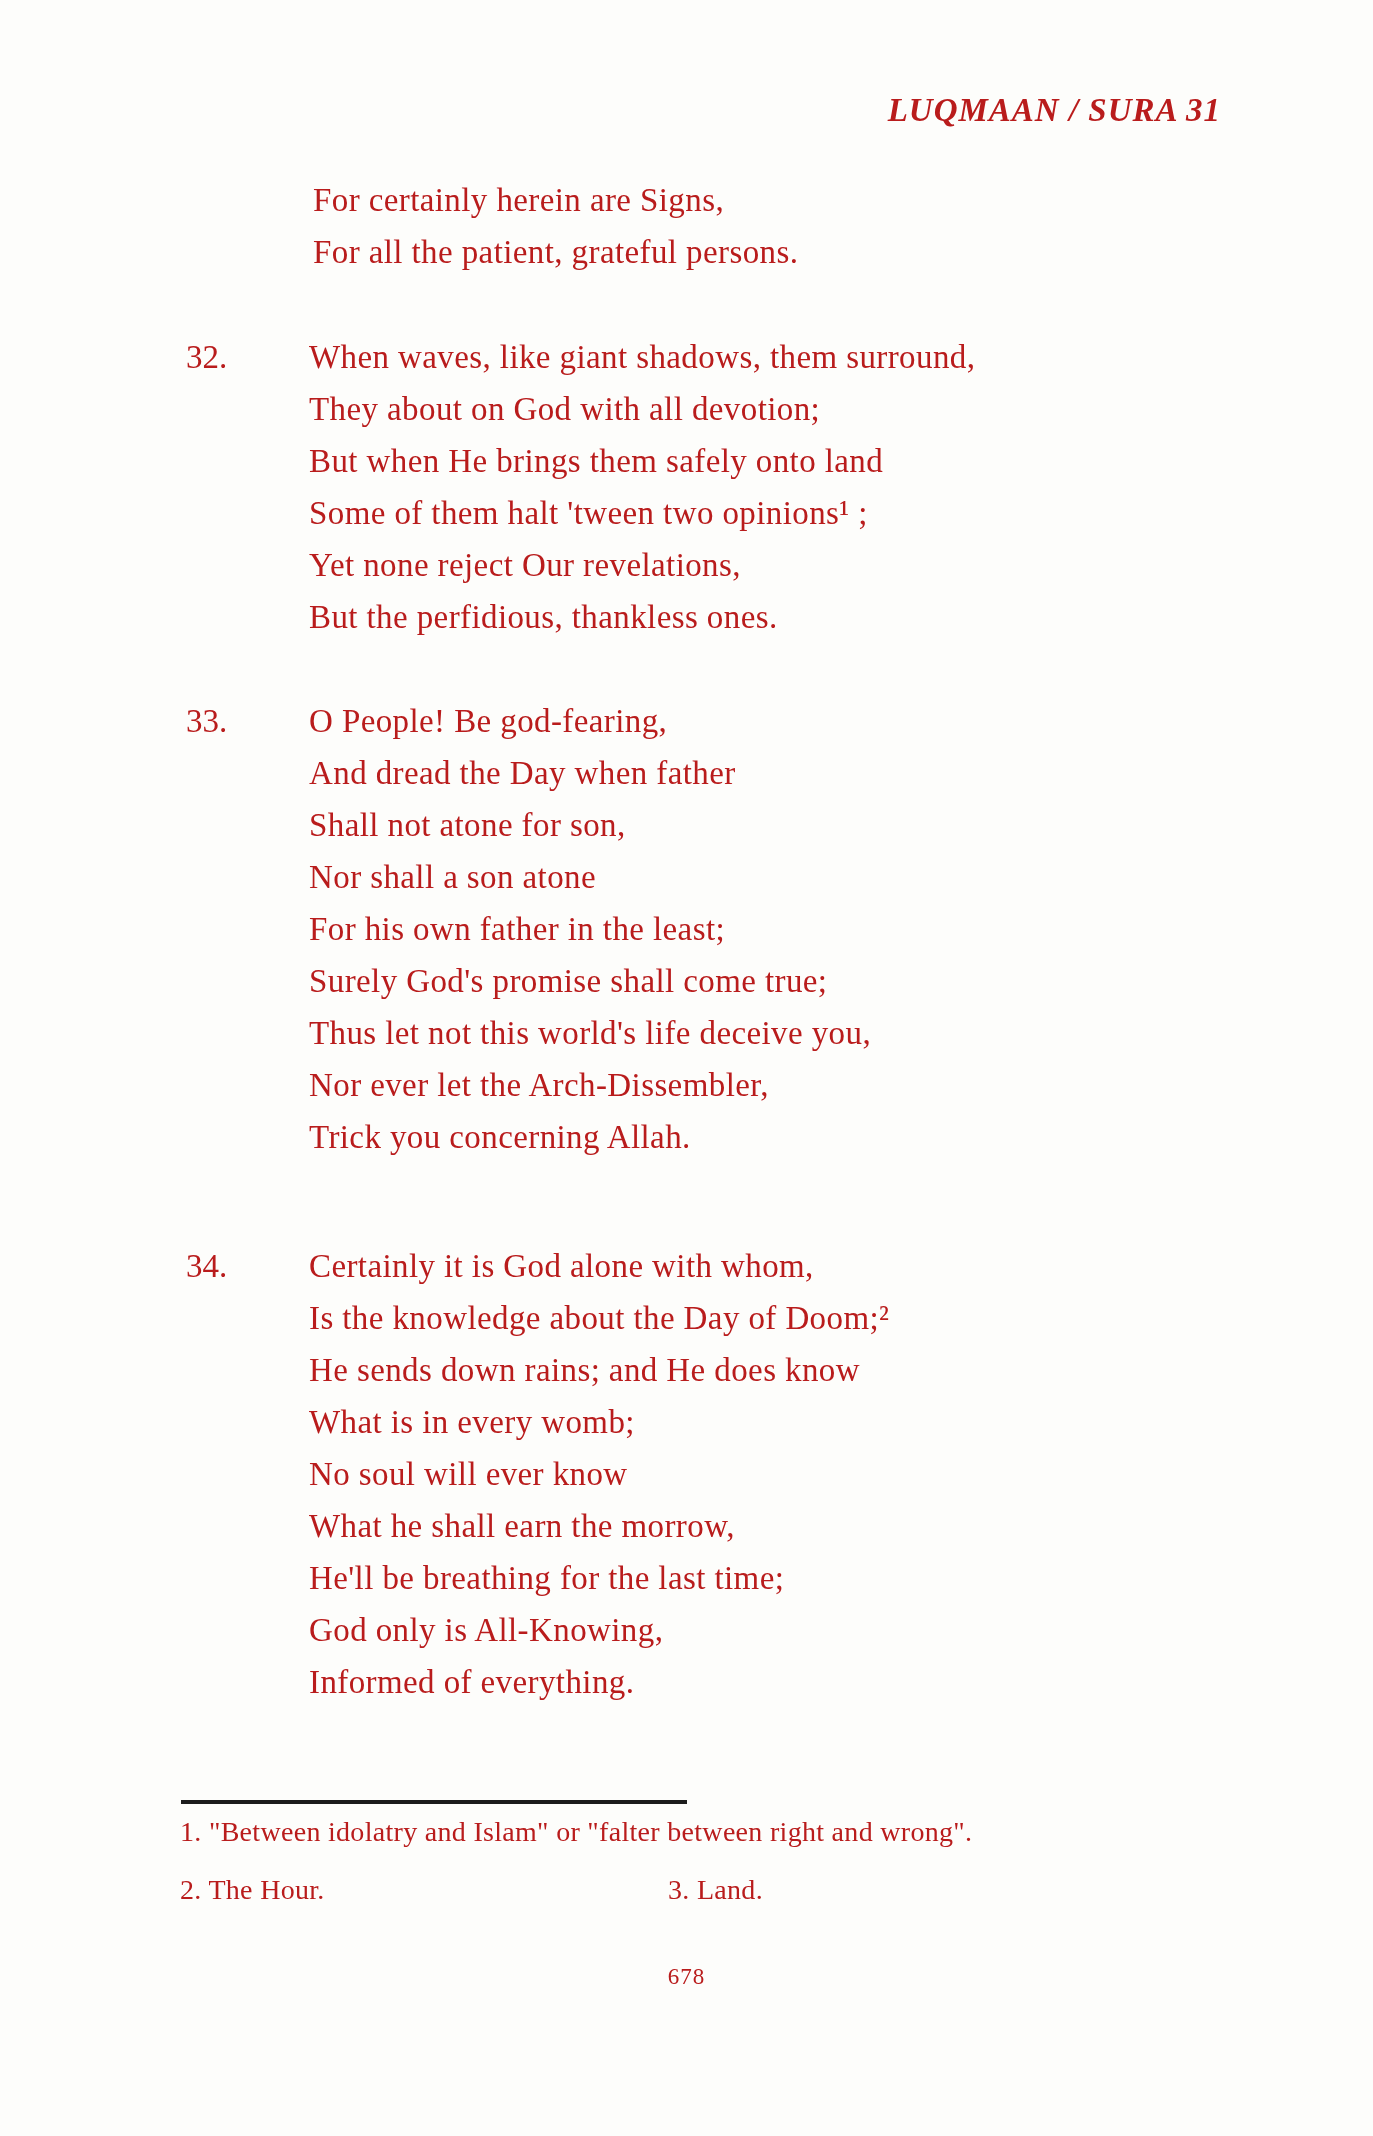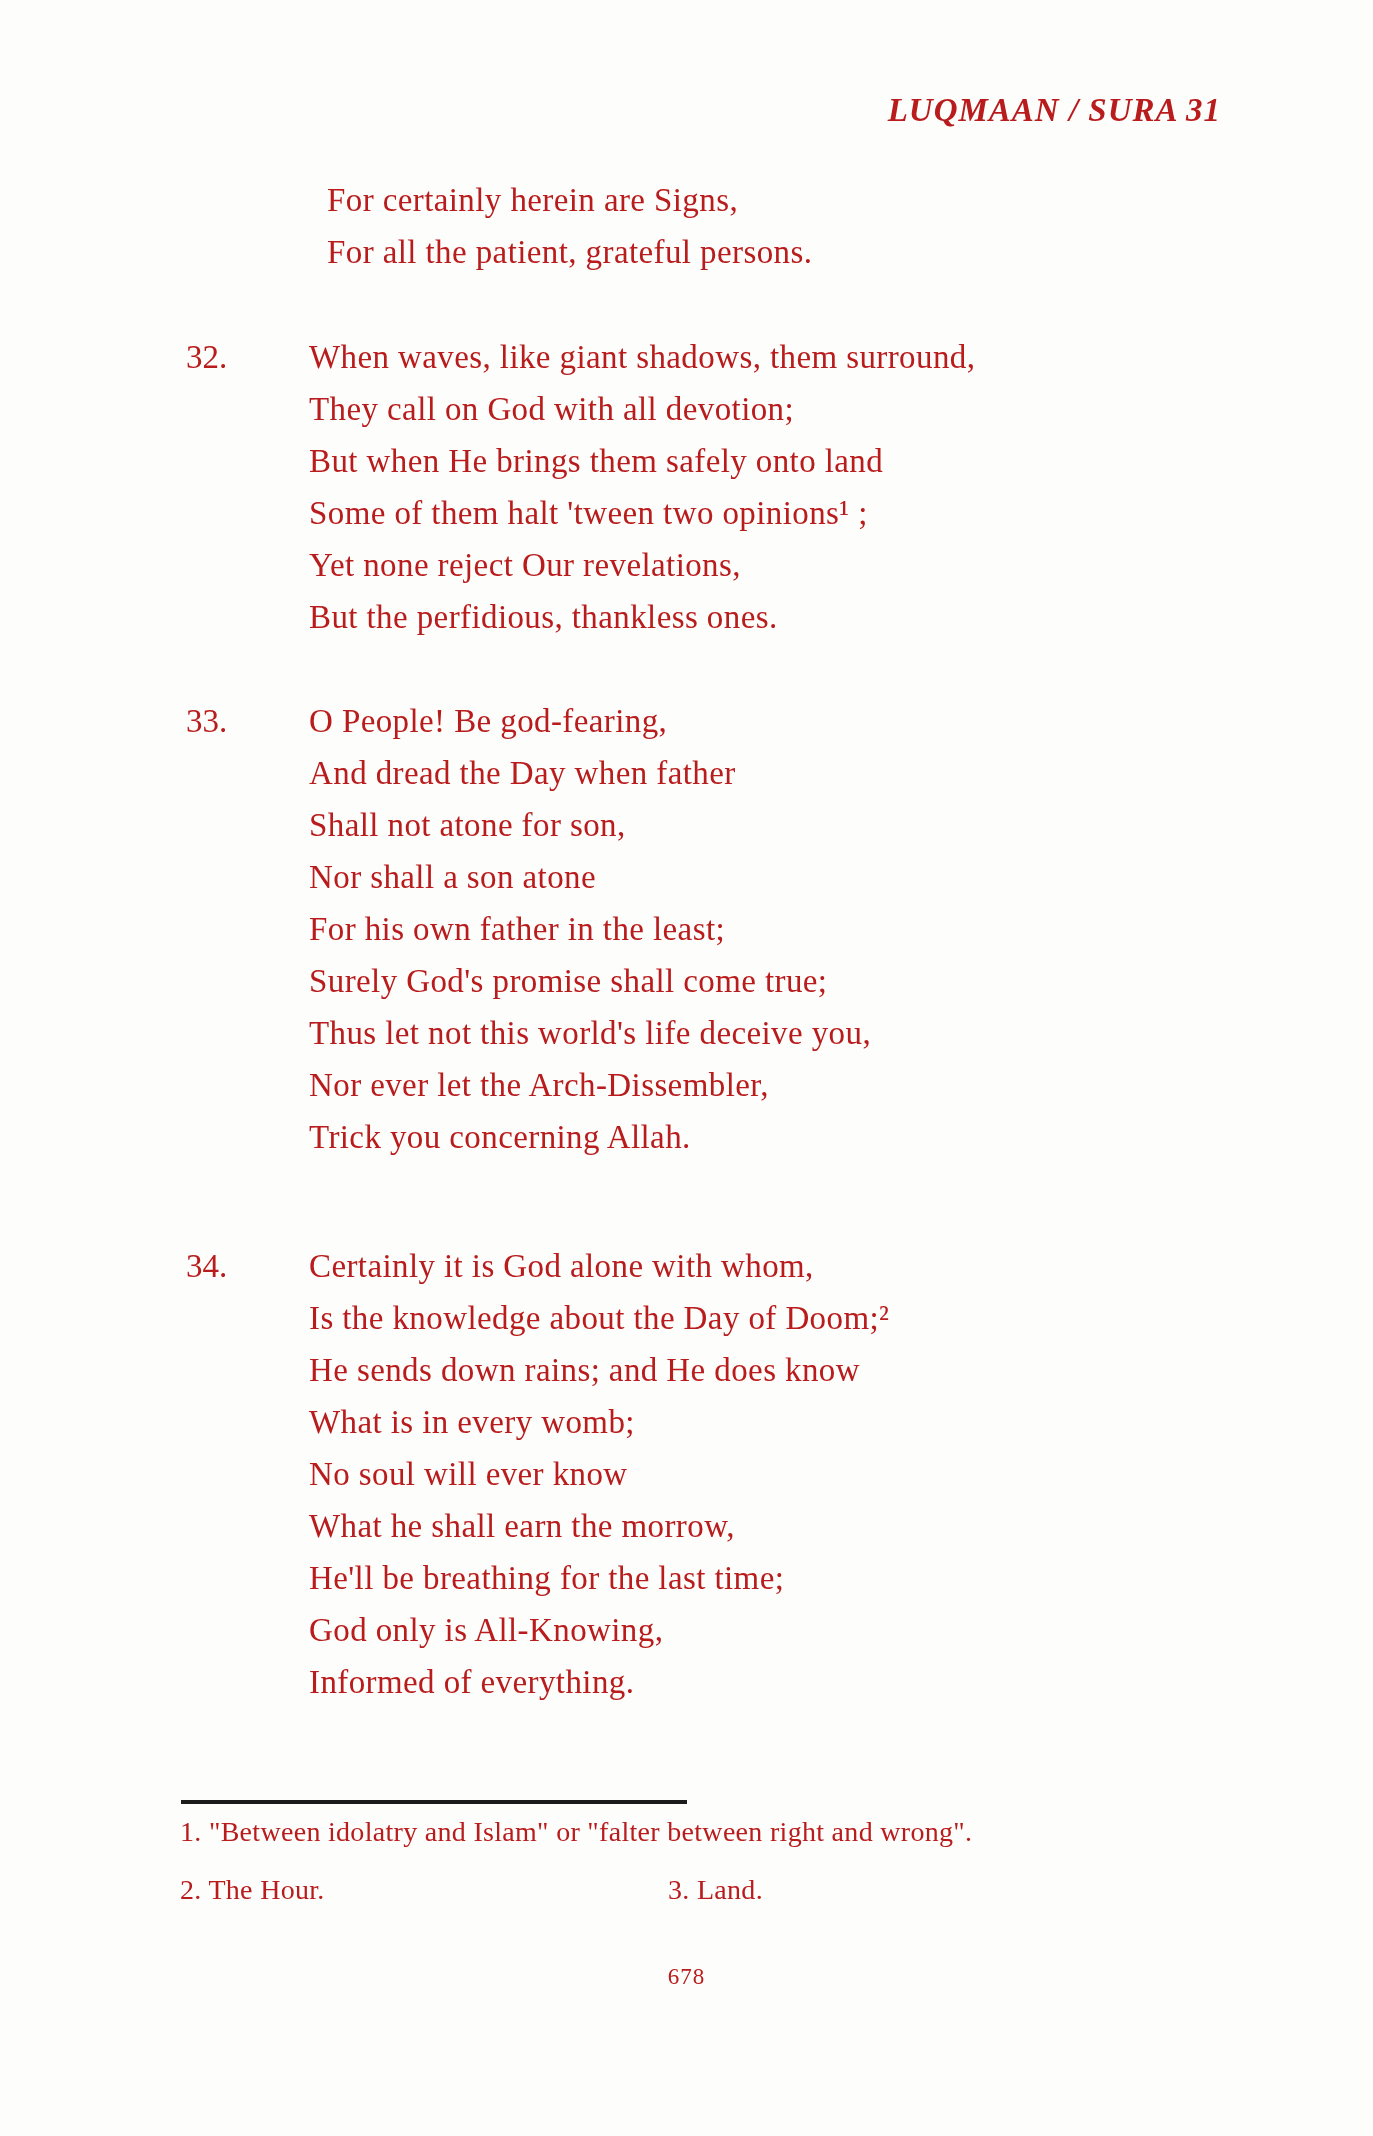--- a/index.html
+++ b/index.html
@@ -81,31 +81,31 @@
   }
 </style>
 </head>
 <body>
 
 <div class="page">
 
   <div class="running-header">LUQMAAN / SURA 31</div>
 
   <div class="opening-block" style="top:174px">
-    <div class="verse-lines" style="margin-left:18px">
+    <div class="verse-lines" style="margin-left:4px">
         <div class="line">For certainly herein are Signs,</div>
         <div class="line">For all the patient, grateful persons.</div>
       </div>
   </div>
 
   <div class="verse-block" style="top:331px">
     <div class="verse-number">32.</div>
     <div class="verse-lines">
         <div class="line">When waves, like giant shadows, them surround,</div>
-        <div class="line">They call on God with all devotion;</div>
+        <div class="line">They about on God with all devotion;</div>
         <div class="line">But when He brings them safely onto land</div>
         <div class="line">Some of them halt 'tween two opinions¹ ;</div>
         <div class="line">Yet none reject Our revelations,</div>
         <div class="line">But the perfidious, thankless ones.</div>
       </div>
   </div>
 
   <div class="verse-block" style="top:695px">
     <div class="verse-number">33.</div>
     <div class="verse-lines">

